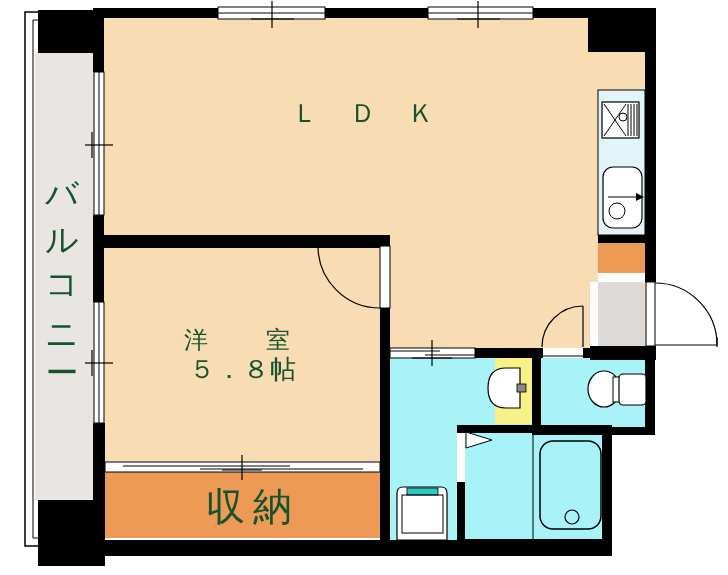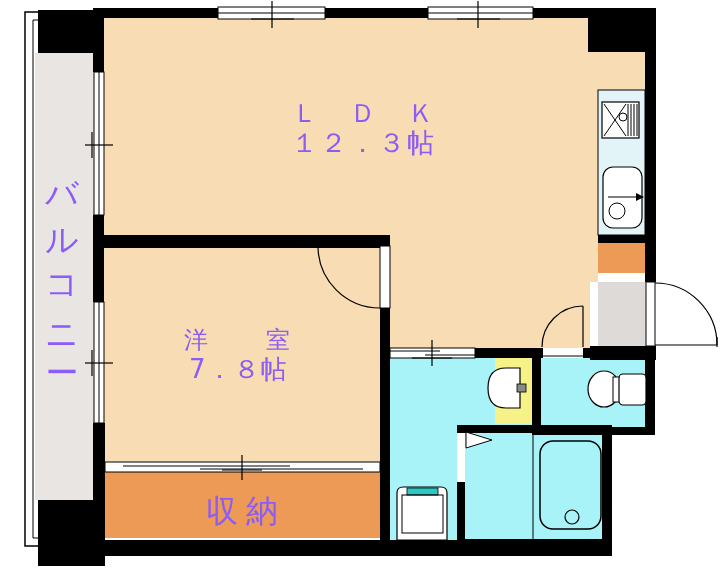--- a/index.html
+++ b/index.html
@@ -1,26 +1,26 @@
 <!DOCTYPE html>
 <html><head>
 <meta charset="utf-8">
 <style>
   html,body{margin:0;padding:0;background:#ffffff;}
   #stage{position:relative;width:728px;height:575px;background:#ffffff;overflow:hidden;
          font-family:"DejaVu Sans",sans-serif;}
   #stage svg{position:absolute;left:0;top:0;}
-  .label{position:absolute;color:#8b5cf6;white-space:nowrap;line-height:1;}
+  .label{position:absolute;color:#14532d;white-space:nowrap;line-height:1;}
   .label-v{writing-mode:vertical-rl;text-orientation:upright;}
   #balcony-label{left:46px;top:157px;font-size:33px;letter-spacing:12px;}
   #ldk-name{left:292px;top:100px;font-size:26px;letter-spacing:32px;}
   #ldk-size{left:291px;top:129px;font-size:27px;letter-spacing:2px;}
   #western-name{left:184px;top:328px;font-size:24px;letter-spacing:17px;}
   #western-size{left:189px;top:356px;font-size:26px;letter-spacing:1px;}
-  #storage-label{left:206px;top:487px;font-size:32px;letter-spacing:8px;margin-top:8px;}
+  #storage-label{left:206px;top:487px;font-size:39px;letter-spacing:8px;}
 </style>
 </head>
 <body>
 
 <div id="stage">
 <svg width="728" height="575" viewBox="0 0 728 575">
 
   <path d="M118,12 H25 V546 H42" fill="none" stroke="#000" stroke-width="1.5"></path>
   <path d="M104,20 H33 V538 H42" fill="none" stroke="#000" stroke-width="1"></path>
 
@@ -153,17 +153,16 @@
 
   <g>
     <ellipse cx="604" cy="389" rx="16" ry="18" fill="#fff" stroke="#000" stroke-width="1.2"></ellipse>
     <rect x="613" y="377" width="8" height="25" fill="#fff" stroke="#000" stroke-width="1"></rect>
     <rect x="619" y="374" width="27" height="31" rx="4" fill="#fff" stroke="#000" stroke-width="1.2"></rect>
   </g>
 </svg>
 
   <div class="label label-v" id="balcony-label">バルコニー</div>
   <div class="label" id="ldk-name">ＬＤＫ</div>
-  <div class="label" id="ldk-size">１２．３帖</div>
   <div class="label" id="western-name">洋　室</div>
-  <div class="label" id="western-size">7．８帖</div>
+  <div class="label" id="western-size">５．８帖</div>
   <div class="label" id="storage-label">収納</div>
 </div>
 
 </body></html>

